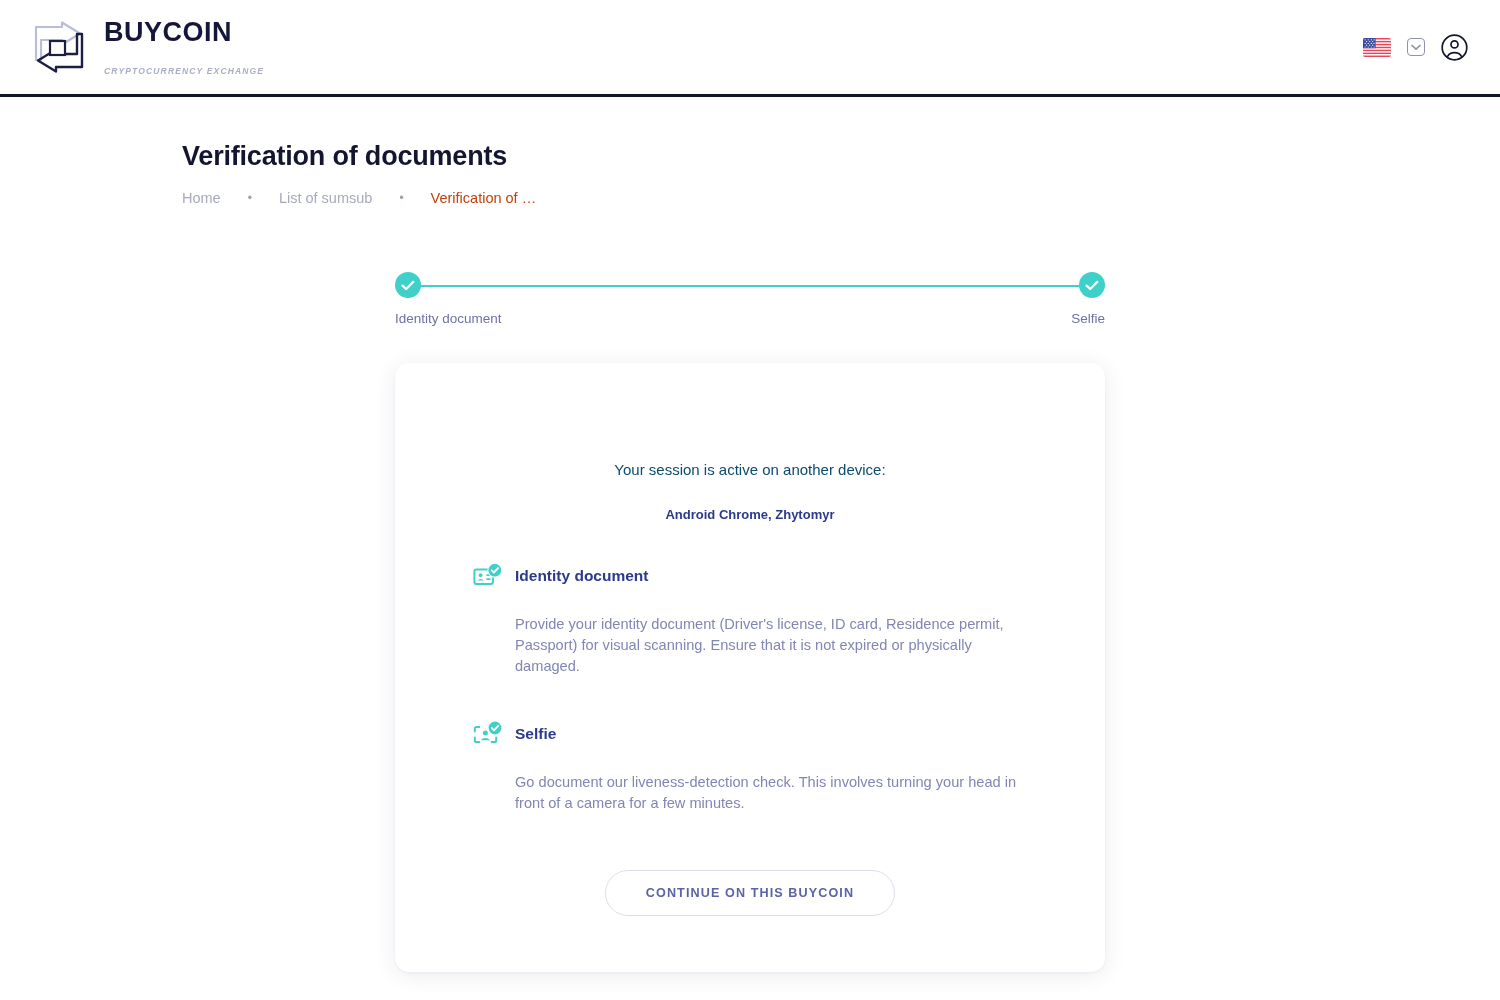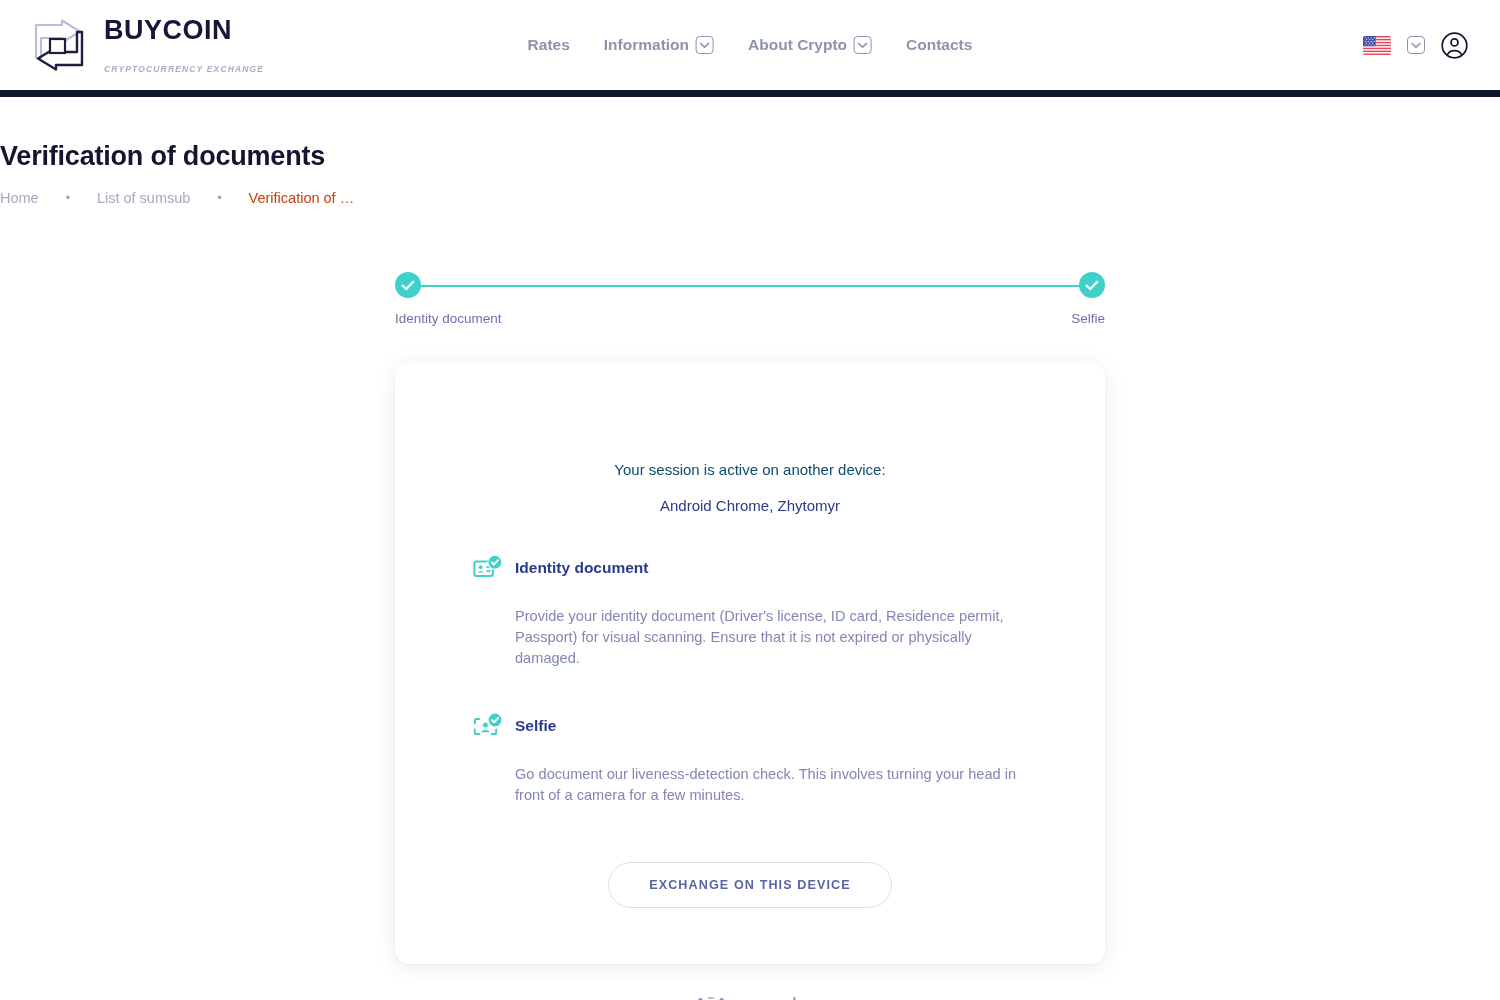--- a/index.html
+++ b/index.html
@@ -16,21 +16,21 @@
     color: #2b2f5e;
     -webkit-font-smoothing: antialiased;
     overflow: hidden;
   }
 
   
   .header {
     height: 97px;
     width: 100%;
     background: #ffffff;
-    border-bottom: 7px solid #0f172a;
+    border-bottom: 3px solid #0f172a;
     display: flex;
     align-items: center;
     position: relative;
   }
 
   .brand {
     display: flex;
     align-items: center;
     gap: 14px;
     margin-left: 28px;
@@ -113,21 +113,21 @@
     display: block;
   }
 
   .avatar-icon { width: 27px; height: 27px; display: block; cursor: pointer; }
 
   
   .page {
     padding: 44px 0 0 0;
   }
 
-  .page-head { }
+  .page-head { padding-left: 182px; }
 
   .page-title {
     font-size: 27px;
     font-weight: bold;
     color: #14162f;
     letter-spacing: -0.2px;
   }
 
   .breadcrumb {
     margin-top: 18px;
@@ -205,23 +205,23 @@
 
   .session-line {
     text-align: center;
     margin-top: 42px;
     font-size: 15px;
     color: #0c4a6e;
   }
 
   .device-line {
     text-align: center;
-    margin-top: 19px;
-    font-size: 15px;
-    font-weight: normal;
+    margin-top: 29px;
+    font-size: 13px;
+    font-weight: bold;
     color: #2c3a8c;
   }
 
   .req {
     margin-top: 44px;
     position: relative;
     padding-left: 42px;
   }
   .req + .req { margin-top: 48px; }
 
@@ -291,44 +291,20 @@
       <path d="M8 6 H34 V1.5 L52 12.5 L34 23.5 V19 H13 V39 H8 Z" fill="none" stroke="#b9bed6" stroke-width="2.2" stroke-linejoin="round"></path>
       <path d="M54 46 H28 V50.5 L10 39.5 L28 28.5 V33 H49 V13 H54 Z" fill="none" stroke="#1c1f42" stroke-width="2.4" stroke-linejoin="round"></path>
       <rect x="22" y="20" width="15" height="14" fill="#ffffff" stroke="#1c1f42" stroke-width="2.2"></rect>
     </svg>
     <div class="brand-text">
       <div class="brand-name">BUYCOIN</div>
       <div class="brand-tagline">CRYPTOCURRENCY EXCHANGE</div>
     </div>
   </div>
 
-  <nav class="nav">
-    <div class="nav-item">
-      <span>Rates</span>
-    </div>
-    <div class="nav-item">
-      <span>Information</span>
-      <span class="chev-box">
-        <svg width="10" height="7" viewBox="0 0 10 7">
-            <path d="M1 1.5 L5 5.2 L9 1.5" fill="none" stroke="#8e93ad" stroke-width="1.7" stroke-linecap="round" stroke-linejoin="round"></path>
-          </svg>
-      </span>
-    </div>
-    <div class="nav-item">
-      <span>About Crypto</span>
-      <span class="chev-box">
-        <svg width="10" height="7" viewBox="0 0 10 7">
-            <path d="M1 1.5 L5 5.2 L9 1.5" fill="none" stroke="#8e93ad" stroke-width="1.7" stroke-linecap="round" stroke-linejoin="round"></path>
-          </svg>
-      </span>
-    </div>
-    <div class="nav-item">
-      <span>Contacts</span>
-    </div>
-  </nav>
 
   <div class="header-right">
     <svg class="flag" viewBox="0 0 28 19">
       <rect width="28" height="19" fill="#ffffff"></rect>
       <g fill="#e8455a">
         <rect y="0" width="28" height="1.46"></rect>
         <rect y="2.92" width="28" height="1.46"></rect>
         <rect y="5.85" width="28" height="1.46"></rect>
         <rect y="8.77" width="28" height="1.46"></rect>
         <rect y="11.69" width="28" height="1.46"></rect>
@@ -442,21 +418,21 @@
           <path d="M7.8 20.2 a5 3.6 0 0 1 9.2 0" fill="#3fd0c9"></path>
           <circle cx="22" cy="8" r="7.6" fill="#ffffff"></circle>
           <circle cx="22" cy="8" r="6.4" fill="#3fd0c9"></circle>
           <path d="M18.9 8.1 L21.1 10.3 L25.2 5.9" fill="none" stroke="#ffffff" stroke-width="1.9" stroke-linecap="round" stroke-linejoin="round"></path>
         </svg>
         <div class="req-title">Selfie</div>
         <div class="req-desc">Go document our liveness-detection check. This involves turning your head in front of a camera for a few minutes.</div>
       </div>
 
       <div class="card-actions">
-        <button class="btn-continue">EXCHANGE ON THIS DEVICE</button>
+        <button class="btn-continue">CONTINUE ON THIS BUYCOIN</button>
       </div>
     </div>
 
     <div class="powered">
       <svg class="sumsub-mark" viewBox="0 0 28 24">
         <g fill="#8a8fa6">
           <path d="M10 4.6 a4.6 2.6 0 0 1 8 0 Z"></path>
           <rect x="8.4" y="6" width="11.2" height="1.9" rx="0.9"></rect>
           <rect x="9.6" y="9.2" width="8.8" height="4.6" rx="1.4"></rect>
           <rect x="12.9" y="13.4" width="2.2" height="5.4" rx="1"></rect>

